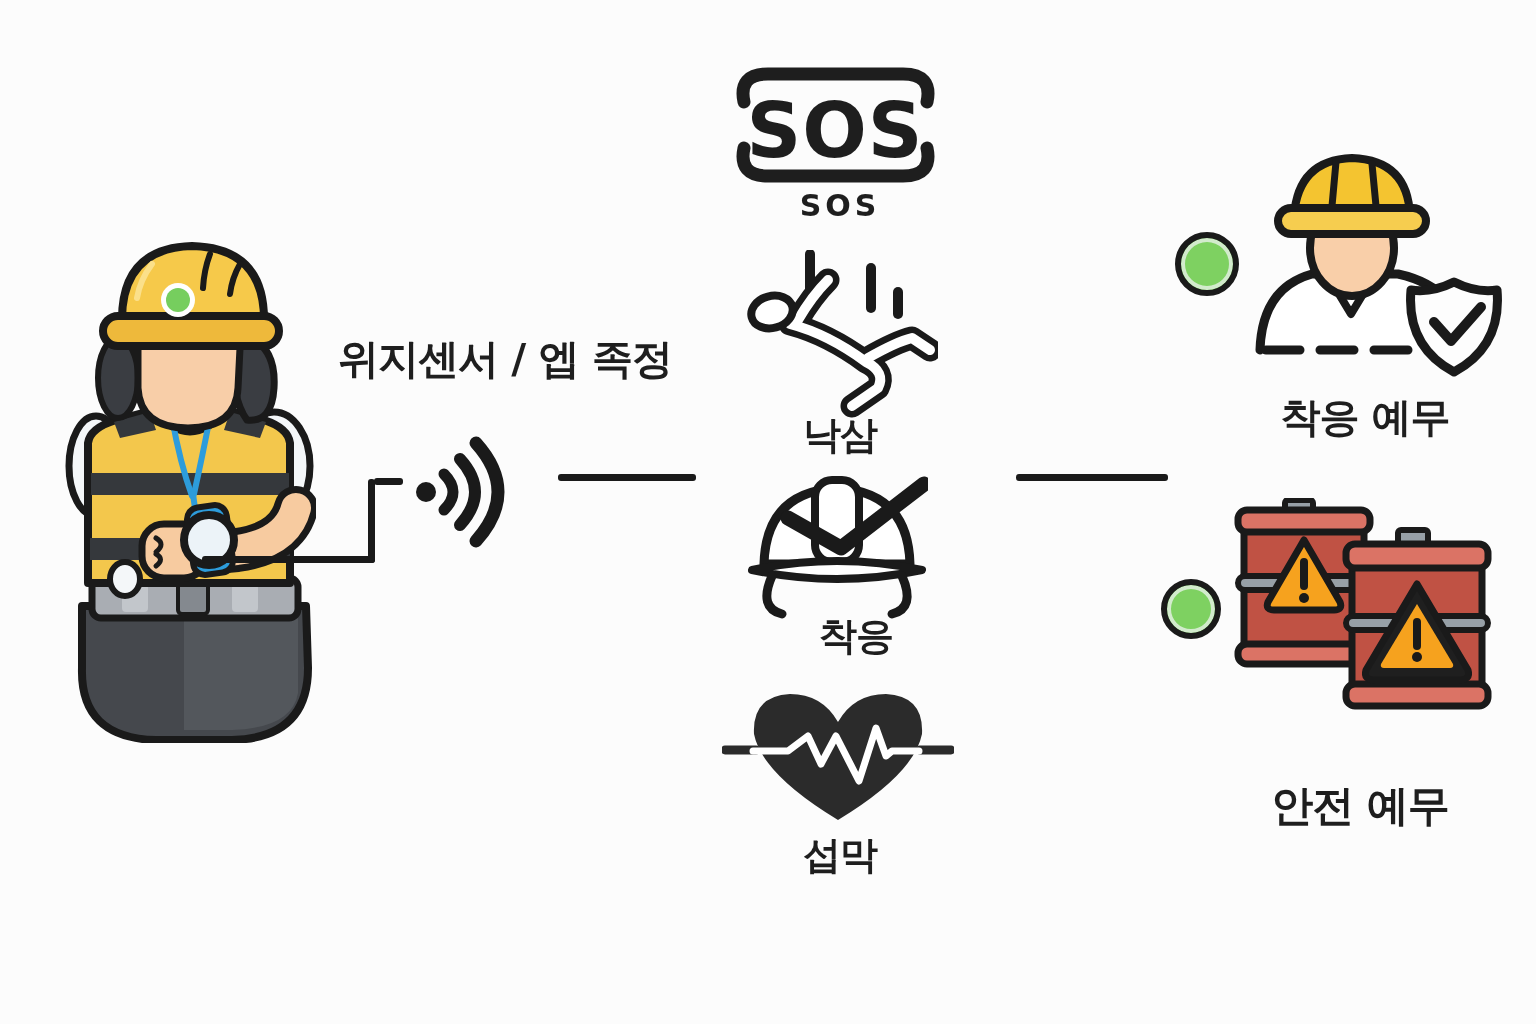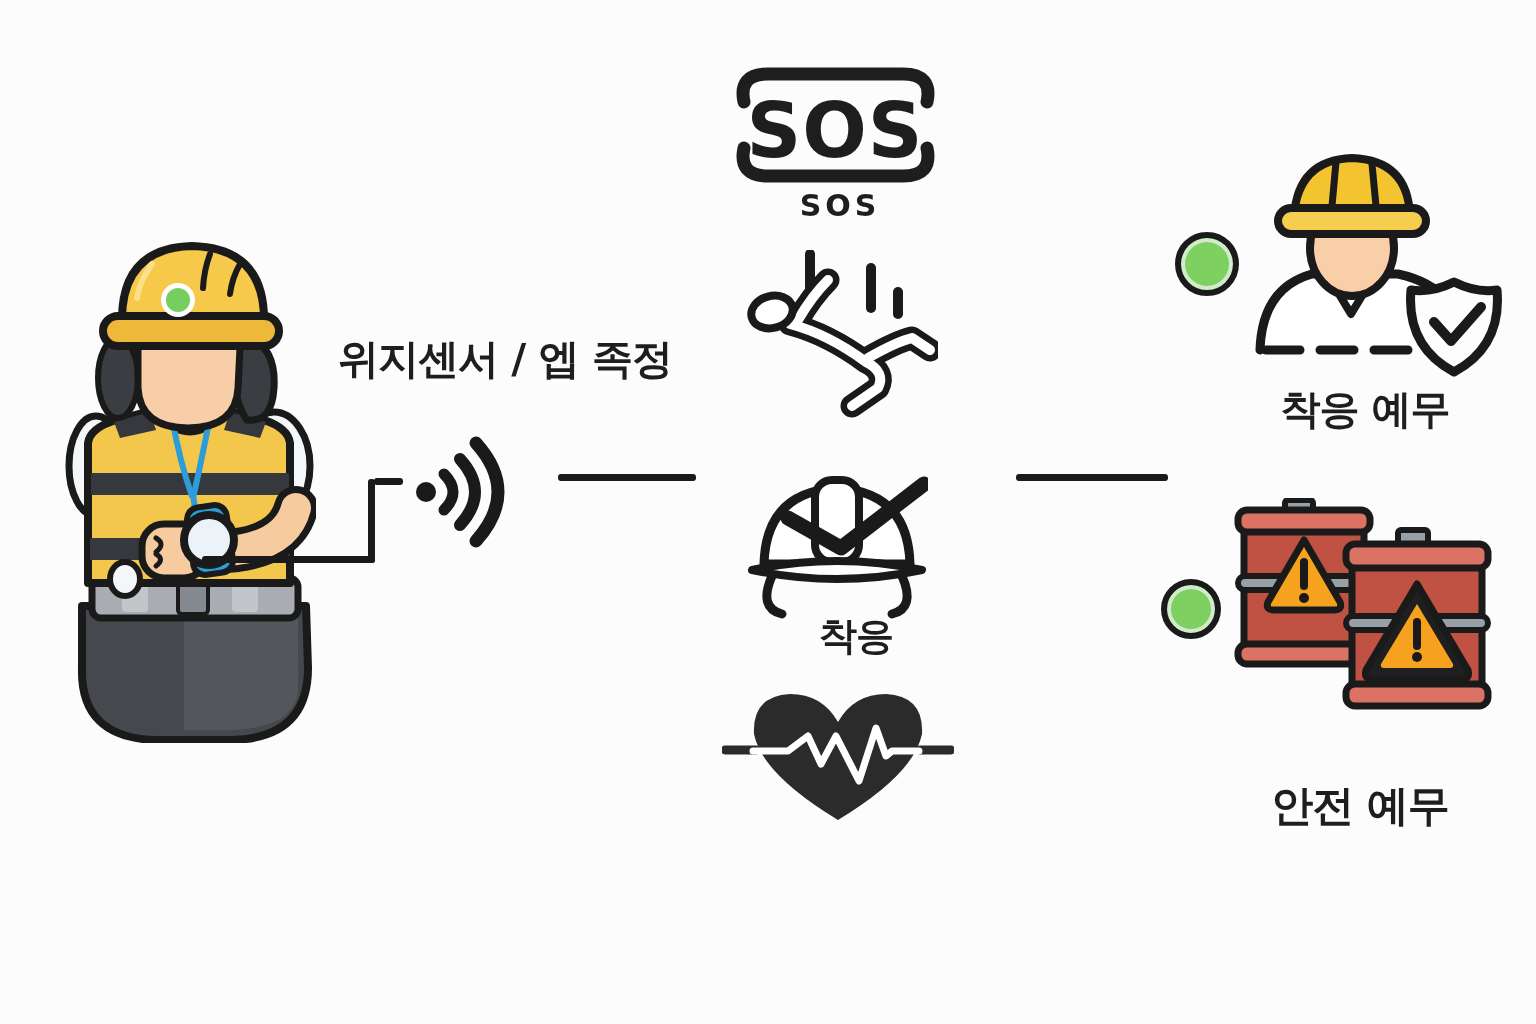--- a/index.html
+++ b/index.html
@@ -125,20 +125,21 @@
       <path d="M 140,108 Q 168,92 184,88 L 202,100"></path>
       <path d="M 70,70 Q 84,46 100,30"></path>
     </g>
     <g fill="none" stroke="#FFFFFF" stroke-width="10" stroke-linecap="round" stroke-linejoin="round">
       <path d="M 62,74 Q 100,84 138,112 Q 158,122 150,138 L 124,156"></path>
       <path d="M 140,108 Q 168,92 184,88 L 202,100"></path>
       <path d="M 70,70 Q 84,46 100,30"></path>
     </g>
     <ellipse cx="44" cy="62" rx="21" ry="16" transform="rotate(-15 44 62)" fill="#FFFFFF" stroke="#1A1A1A" stroke-width="8"></ellipse>
   </svg>
+  <div class="label" style="left:760px;top:416px;width:160px;font-size:38px;">낙삼</div>
 
   <svg class="abs" style="left:746px;top:472px" width="182" height="152" viewBox="0 0 182 152">
     <g stroke="#1A1A1A" stroke-linecap="round" stroke-linejoin="round">
       <path d="M 18,92 Q 20,20 91,16 Q 162,20 164,92 Z" fill="#FFFFFF" stroke-width="9"></path>
       <rect x="69" y="8" width="44" height="82" rx="17" fill="#FFFFFF" stroke-width="8"></rect>
       <path d="M 6,98 Q 91,80 176,98 Q 91,116 6,98 Z" fill="#FFFFFF" stroke-width="8"></path>
       <path d="M 26,104 Q 12,136 36,142" fill="none" stroke-width="9"></path>
       <path d="M 156,104 Q 170,136 146,142" fill="none" stroke-width="9"></path>
       <path d="M 42,46 L 95,76 L 178,12" fill="none" stroke-width="15"></path>
     </g>
@@ -146,20 +147,21 @@
   <div class="label" style="left:776px;top:617px;width:160px;font-size:38px;">착응</div>
 
   <svg class="abs" style="left:722px;top:682px" width="232" height="150" viewBox="0 0 232 150">
     <g stroke="#2B2B2B" stroke-width="9" stroke-linecap="round">
       <path d="M 3,68 L 34,68"></path>
         <path d="M 198,68 L 229,68"></path>
     </g>
     <path d="M 116,138 Q 40,92 32,52 Q 30,14 68,12 Q 100,12 116,40 Q 132,12 164,12 Q 202,14 200,52 Q 192,92 116,138 Z" fill="#2B2B2B"></path>
     <polyline points="31,69 66,69 86,54 99,82 114,54 137,99 154,46 164,74 170,69 197,69" fill="none" stroke="#FFFFFF" stroke-width="7" stroke-linecap="round" stroke-linejoin="round"></polyline>
   </svg>
+  <div class="label" style="left:760px;top:836px;width:160px;font-size:38px;">섭막</div>
 
   <div class="status-dot" style="left:1175px;top:232px;width:52px;height:52px;"></div>
 
   <svg class="abs" style="left:1248px;top:152px" width="256" height="225" viewBox="0 0 256 225">
     <g stroke="#1A1A1A" stroke-linecap="round" stroke-linejoin="round">
       <path d="M 12,198 Q 14,136 64,122 L 150,122 Q 214,136 216,198" fill="#FFFFFF" stroke-width="9"></path>
       <path d="M 18,198 L 212,198" fill="none" stroke-width="9" stroke-dasharray="34 20"></path>
       <path d="M 74,114 L 103,162 L 132,114" fill="#FFFFFF" stroke-width="8"></path>
       <ellipse cx="104" cy="96" rx="42" ry="48" fill="#F9CFA9" stroke-width="8"></ellipse>
       <g>
@@ -167,21 +169,21 @@
         <path d="M 88,10 L 84,54" fill="none" stroke-width="7"></path>
         <path d="M 124,12 L 128,54" fill="none" stroke-width="7"></path>
         <rect x="30" y="56" width="148" height="26" rx="13" fill="#F6CD4F" stroke-width="8"></rect>
       </g>
       <g>
         <path d="M 206,130 Q 228,141 249,138 Q 254,194 206,220 Q 158,194 163,138 Q 184,141 206,130 Z" fill="#FDFDFD" stroke-width="9"></path>
         <path d="M 186,170 L 203,189 L 233,155" fill="none" stroke-width="10"></path>
       </g>
     </g>
   </svg>
-  <div class="label" style="left:1245px;top:388px;width:240px;font-size:40px;">착응 예무</div>
+  <div class="label" style="left:1245px;top:396px;width:240px;font-size:40px;">착응 예무</div>
 
   <div class="status-dot" style="left:1161px;top:579px;width:48px;height:48px;"></div>
 
   <svg class="abs" style="left:1230px;top:498px" width="262" height="215" viewBox="0 0 262 215">
     <g stroke="#1A1A1A" stroke-linecap="round" stroke-linejoin="round">
 
       <g>
         <rect x="55" y="2" width="28" height="16" rx="3" fill="#97A0A7" stroke-width="6"></rect>
         <rect x="14" y="22" width="120" height="134" fill="#C05244" stroke-width="7"></rect>
         <rect x="8" y="12" width="132" height="22" rx="9" fill="#DB7365" stroke-width="7"></rect>

